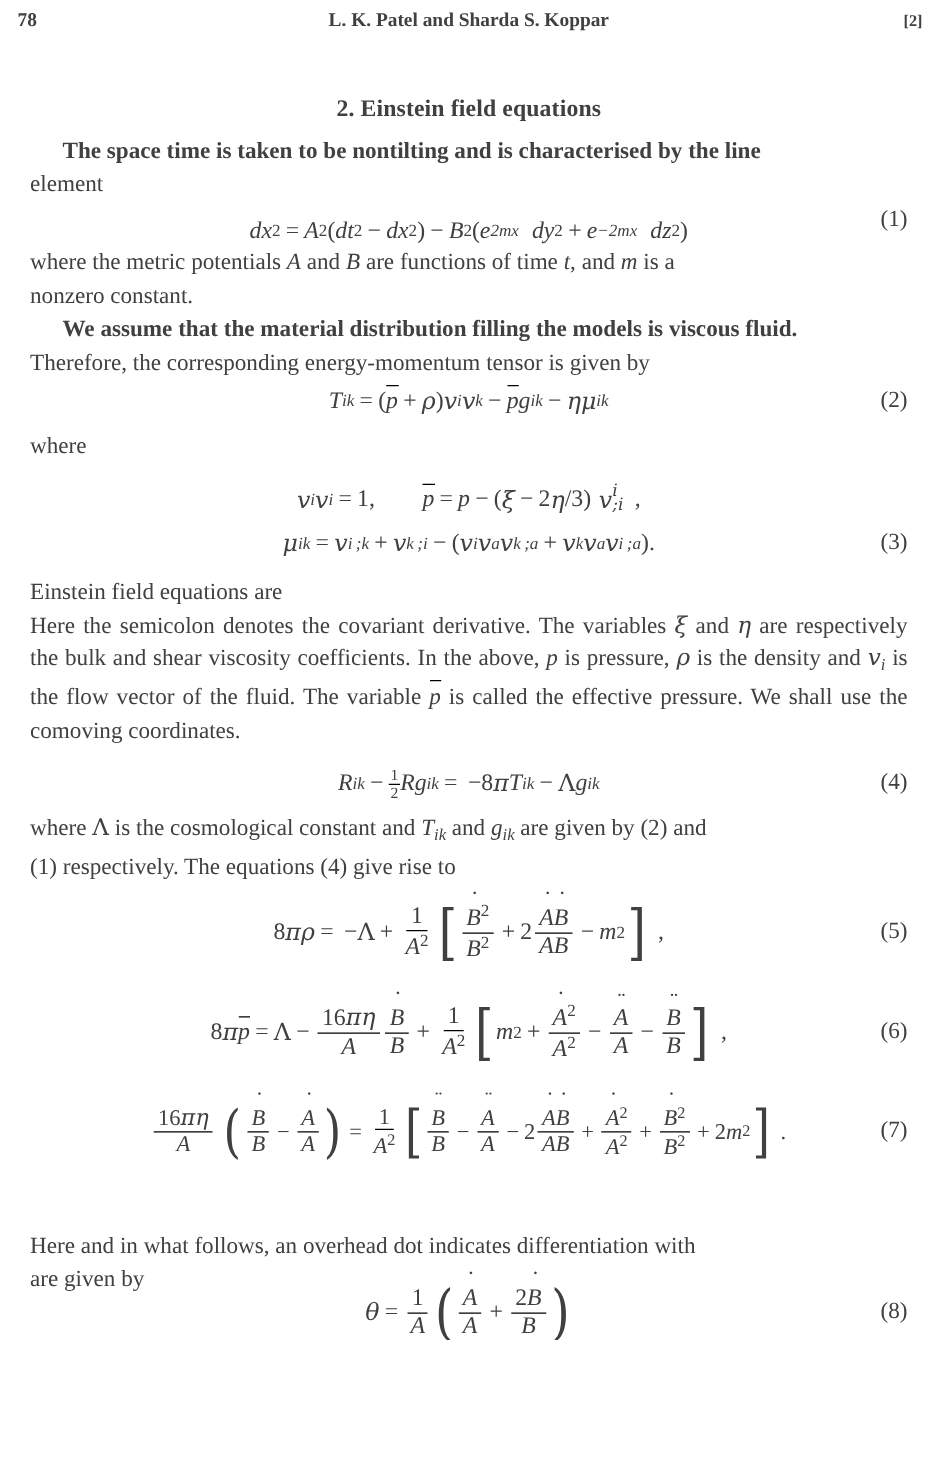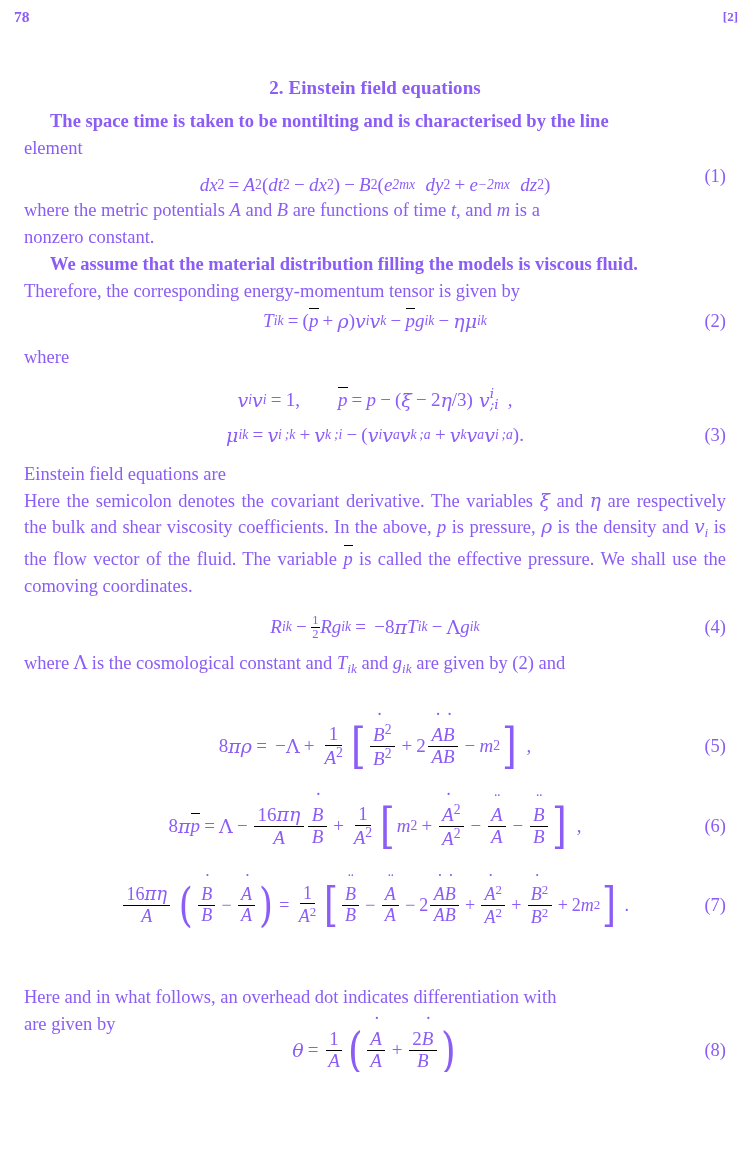--- a/index.html
+++ b/index.html
@@ -5,21 +5,21 @@
   html, body {
     margin: 0;
     padding: 0;
     background: #ffffff;
   }
   .page {
     position: relative;
     width: 750px;
     height: 1072px;
     background: #ffffff;
-    color: #8b5cf6;
+    color: #404040;
     font-family: "Liberation Serif", "DejaVu Serif", serif;
     overflow: hidden;
   }
 
   
   .runhead {
     position: absolute;
     left: 0;
     top: 8px;
     width: 750px;
@@ -242,20 +242,21 @@
   }
   .lead { padding-left: 0.55em; }
 </style>
 </head>
 <body>
 
 <div class="page">
 
   <div class="runhead">
     <span class="folio">78</span>
+    <span class="authors">L. K. Patel and Sharda S. Koppar</span>
     <span class="marker">[2]</span>
   </div>
 
   <div class="section-heading">2. Einstein field equations</div>
 
   <div class="body" style="top:108px;">
     <p class="indent"><span>The space time is taken to be nontilting and is characterised by the line</span></p>
     <p class="flush"><span>element</span></p>
   </div>
 
@@ -456,20 +457,21 @@
   <div class="body" style="top:650px;">
     <p class="flush">
       <span>where</span>
       <span class="mgu">Λ</span>
       <span>is the cosmological constant and</span>
       <span><span class="mi">T</span><span class="sub">ik</span></span>
       <span>and</span>
       <span><span class="mi">g</span><span class="sub">ik</span></span>
       <span>are given by (2) and</span>
     </p>
+    <p class="flush"><span>(1) respectively.  The equations (4) give rise to</span></p>
   </div>
 
   <div class="eqblock" style="top:710px; height:72px;">
     <div class="eqbody">
       <span class="math">
         <span class="opt">8</span>
           <span class="mg">π</span>
           <span class="mg">ρ</span>
         <span class="op">=</span>
         <span class="op" style="padding-right:0;">−</span>

